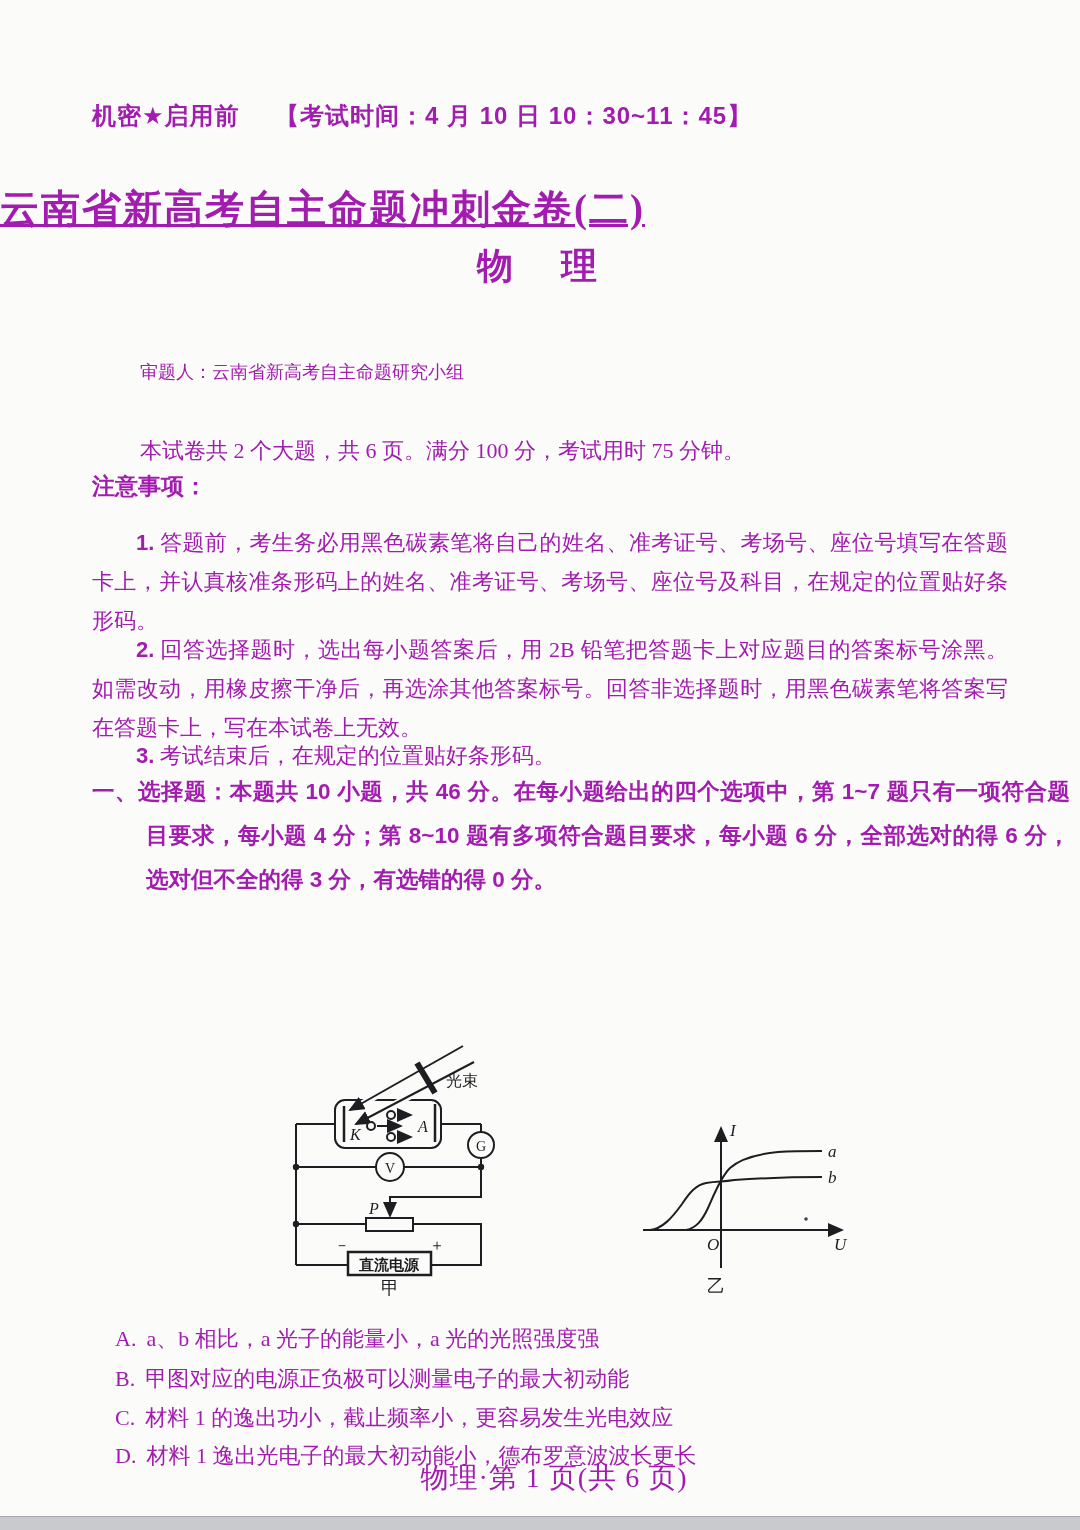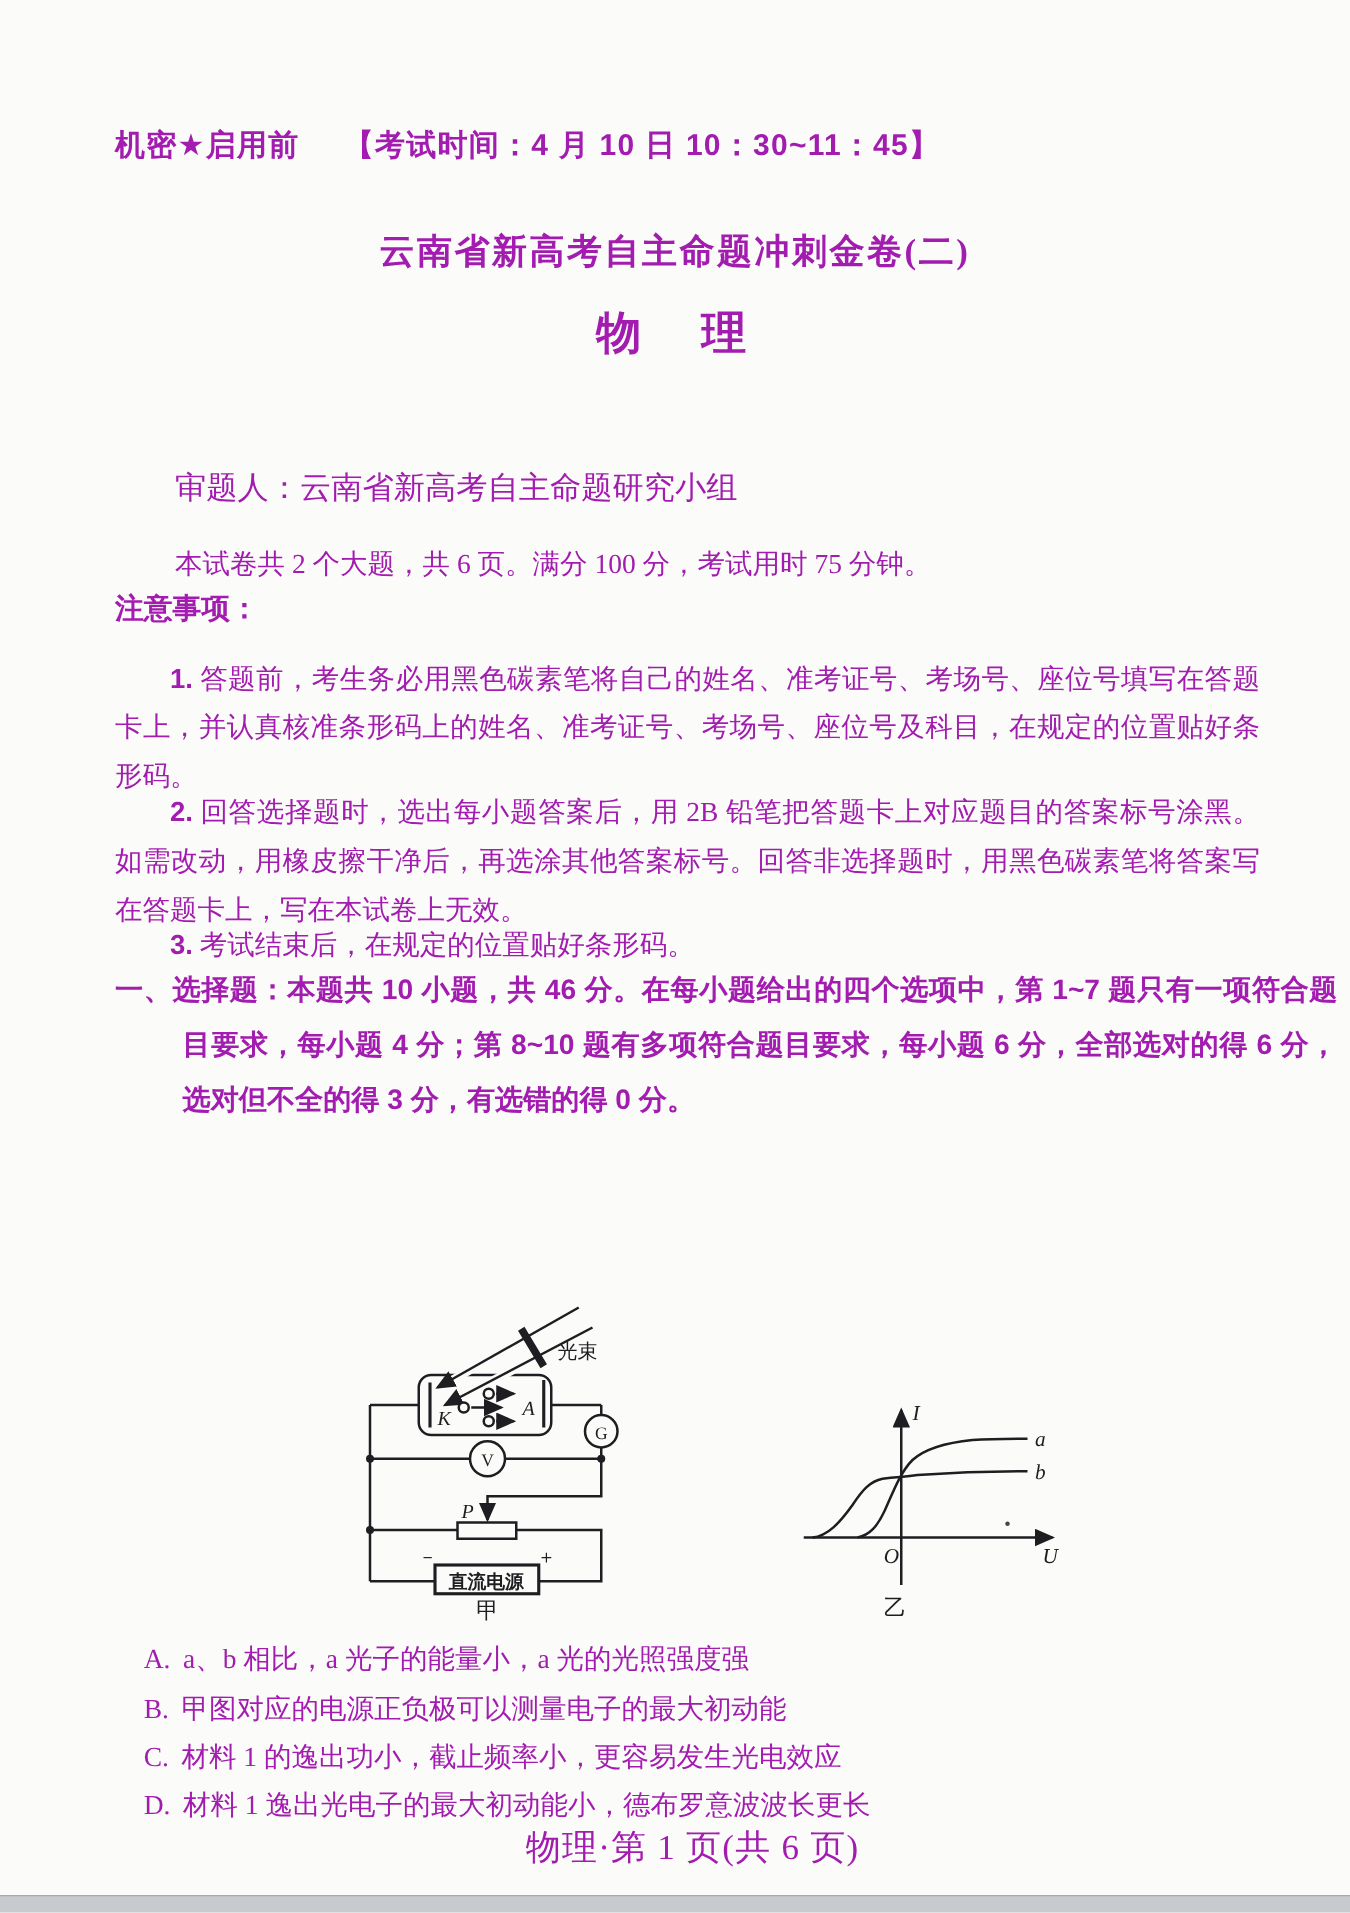--- a/index.html
+++ b/index.html
@@ -5,36 +5,36 @@
   html,body{margin:0;padding:0;background:#dcdcde;}
   .page{
     position:relative;width:1080px;height:1530px;margin:0 auto;
     background:#fbfbf9;color:#a21caf;overflow:hidden;
     font-family:"Liberation Serif","DejaVu Serif",serif;
   }
   .abs{position:absolute;}
   .hei{font-family:"Liberation Sans","DejaVu Sans",sans-serif;font-weight:700;}
   .secret{left:92px;top:100px;font-size:24px;letter-spacing:1px;}
   .examtime{left:275px;top:100px;font-size:24px;letter-spacing:1px;}
-  .title{left:0;top:182px;width:100%;text-align:center;font-size:28px;font-weight:900;letter-spacing:2px;}
+  .title{left:0;top:182px;width:100%;text-align:left;font-size:39px;font-weight:900;letter-spacing:2px;text-decoration:underline;}
   .subject{left:0;top:242px;width:100%;text-align:center;font-size:36px;font-weight:900;letter-spacing:6px;}
   .proposer{left:140px;top:330px;font-size:22px;}
-  .reviewer{left:140px;top:373px;font-size:25px;}
+  .reviewer{left:140px;top:360px;font-size:18px;}
   .intro{left:140px;top:436px;font-size:22px;}
   .notice-title{left:92px;top:471px;font-size:23px;}
   .para{font-size:22px;line-height:39px;width:916px;text-align:justify;}
   .n1{left:92px;top:501px;text-indent:44px;}
   .n2{left:92px;top:608px;text-indent:44px;}
   .n3{left:92px;top:714px;text-indent:44px;}
   .para b{font-family:"Liberation Sans","DejaVu Sans",sans-serif;font-weight:700;}
   .section{left:92px;top:770px;width:924px;font-size:22.5px;line-height:44px;
     padding-left:54px;text-indent:-54px;text-align:justify;}
   .q1{left:90px;top:896px;width:932px;font-size:22px;line-height:39.5px;
     padding-left:28px;text-indent:-28px;text-align:justify;}
-  .opt{left:115px;font-size:22px;white-space:nowrap;}
+  .opt{left:115px;font-size:22px;white-space:nowrap;margin-top:12px;}
   .optA{top:1312px;} .optB{top:1352px;} .optC{top:1391px;} .optD{top:1429px;}
   .opt .lab{margin-right:10px;}
   .footer{left:0;top:1459px;width:100%;text-align:center;font-size:28px;letter-spacing:1px;padding-left:28px;box-sizing:border-box;}
   .bottom-bar{left:0;top:1516px;width:1080px;height:14px;background:#c9cacd;border-top:1px solid #a7a8ac;}
   svg text{fill:#1e1e22;}
   .fig{position:absolute;}
 </style>
 </head>
 <body>
 

